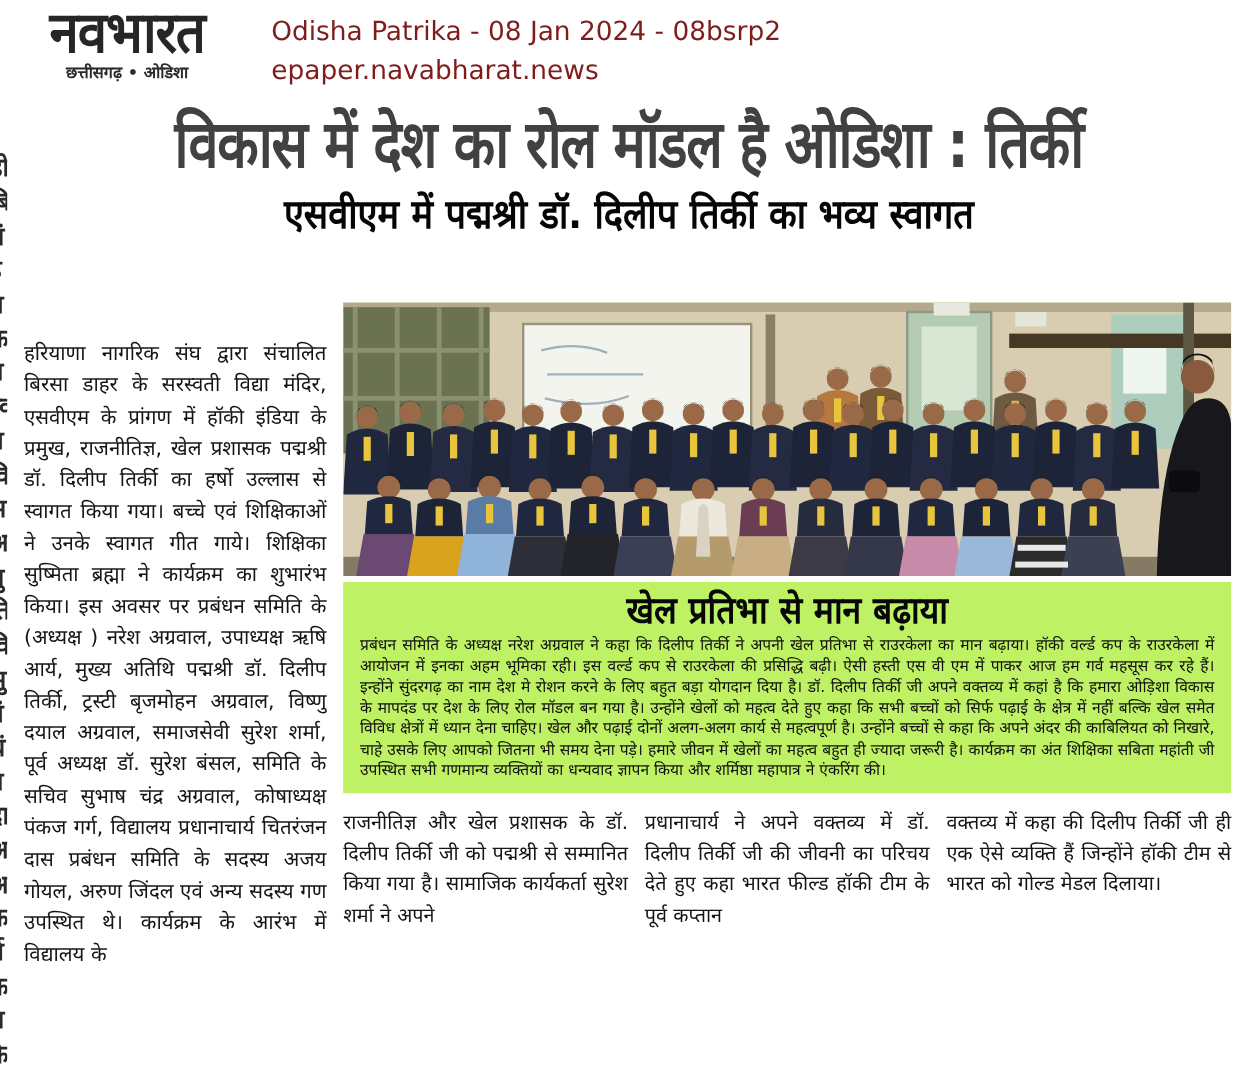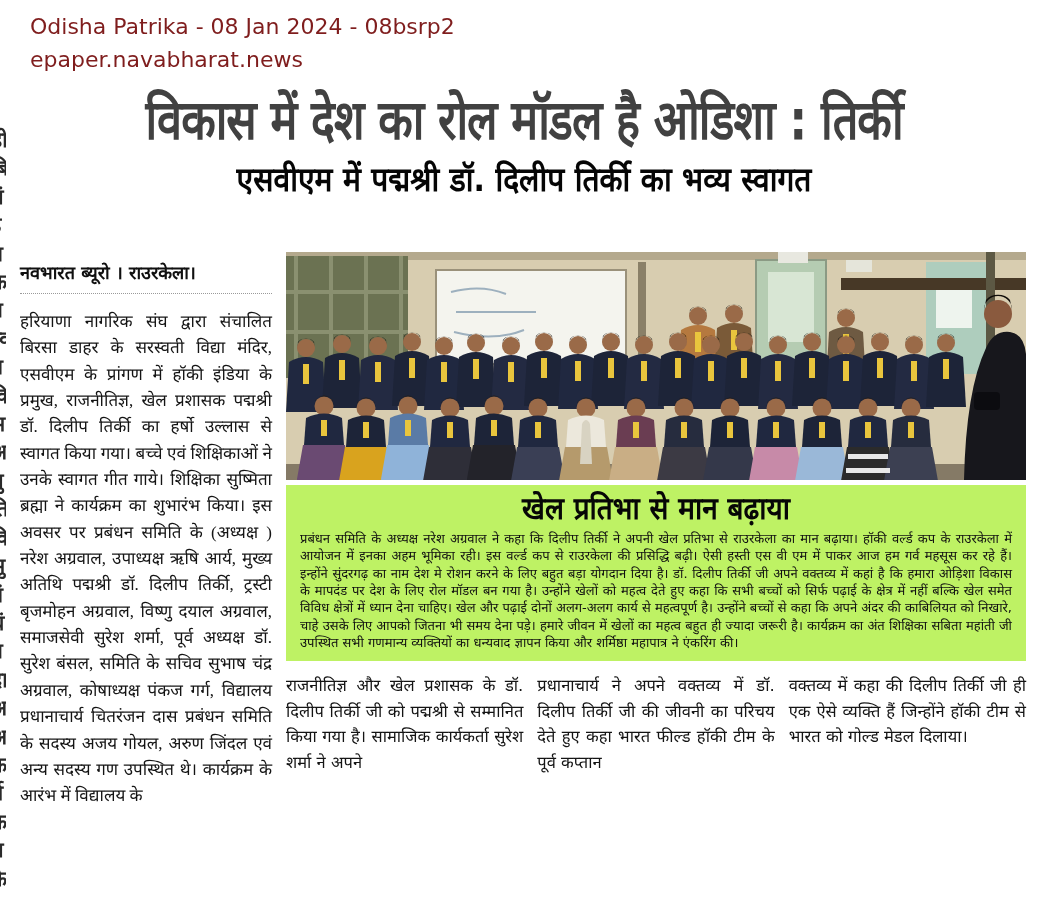--- a/index.html
+++ b/index.html
@@ -32,21 +32,21 @@
   }
   .subheadline {
     margin-top:22px; text-align:center; white-space:nowrap;
     font-size:30px; font-weight:700; color:#050505;
     transform:scaleY(1.12); transform-origin:top center; line-height:1.05;
   }
   
   .body-grid { position:absolute; left:20px; top:252px; width:1006px; display:flex; gap:14px; }
   .lead-col { width:252px; flex:0 0 252px; }
   .byline { font-size:18px; font-weight:700; color:#101010; padding:8px 0 9px 0; border-bottom:1.5px dotted #9a9a9a; }
-  .lead-text { margin-top:15px; font-size:17px; line-height:1.55; text-align:justify; color:#141414;font-family:Liberation Serif, serif; }
+  .lead-text { margin-top:30px; font-size:17px; line-height:1.55; text-align:justify; color:#141414; }
   .right-col { flex:1; min-width:0; }
   .photo-wrap { width:740px; height:228px; overflow:hidden; background:#d8cdb0; }
   .highlight-box { margin-top:5px; background:#bef264; padding:8px 14px 10px 14px; }
   .highlight-title {
     text-align:center; font-size:28px; font-weight:700; color:#060606;
     transform:scaleY(1.1); line-height:1.15; margin-bottom:5px;
   }
   .highlight-body { font-size:13px; line-height:1.33; text-align:justify; color:#101010; }
   .cont-cols { display:flex; gap:14px; margin-top:12px; }
   .cont-col { flex:1; font-size:16.5px; line-height:1.55; text-align:justify; color:#141414; }
@@ -78,33 +78,36 @@
 दा
 अ
 अ
 का
 र्य
 क्र
 म
 के</div>
 
   <div class="masthead">
+    <div class="logo">
+      <div class="logo-title">नवभारत</div>
+      <div class="logo-tagline">छत्तीसगढ़ • ओडिशा</div>
+    </div>
     <div class="edition">
       <div>Odisha Patrika - 08 Jan 2024 - 08bsrp2</div>
       <div>epaper.navabharat.news</div>
     </div>
   </div>
 
   <div class="headline">विकास में देश का रोल मॉडल है ओडिशा : तिर्की</div>
   <div class="subheadline">एसवीएम में पद्मश्री डॉ. दिलीप तिर्की का भव्य स्वागत</div>
 
   <div class="body-grid">
 
     <div class="lead-col">
-      <div class="byline">नवभारत ब्यूरो । राउरकेला।</div>
       <div class="lead-text">हरियाणा नागरिक संघ द्वारा संचालित बिरसा डाहर के सरस्वती विद्या मंदिर, एसवीएम के प्रांगण में हॉकी इंडिया के प्रमुख, राजनीतिज्ञ, खेल प्रशासक पद्मश्री डॉ. दिलीप तिर्की का हर्षो उल्लास से स्वागत किया गया। बच्चे एवं शिक्षिकाओं ने उनके स्वागत गीत गाये। शिक्षिका सुष्मिता ब्रह्मा ने कार्यक्रम का शुभारंभ किया।  इस अवसर पर प्रबंधन समिति के (अध्यक्ष ) नरेश अग्रवाल, उपाध्यक्ष ऋषि आर्य, मुख्य अतिथि पद्मश्री डॉ. दिलीप तिर्की, ट्रस्टी बृजमोहन अग्रवाल, विष्णु दयाल अग्रवाल, समाजसेवी सुरेश शर्मा, पूर्व अध्यक्ष डॉ. सुरेश बंसल, समिति के सचिव सुभाष चंद्र अग्रवाल, कोषाध्यक्ष पंकज गर्ग, विद्यालय प्रधानाचार्य चितरंजन दास प्रबंधन समिति के सदस्य अजय गोयल, अरुण जिंदल एवं अन्य सदस्य गण उपस्थित थे। कार्यक्रम के आरंभ में विद्यालय के</div>
     </div>
 
     <div class="right-col">
 
       <div class="photo-wrap">
         <svg width="740" height="228" viewBox="0 0 740 228" xmlns="http://www.w3.org/2000/svg">
           <defs>
             <g id="pstand">
               <circle cx="0" cy="-64" r="9" fill="#9a6a48"></circle>

